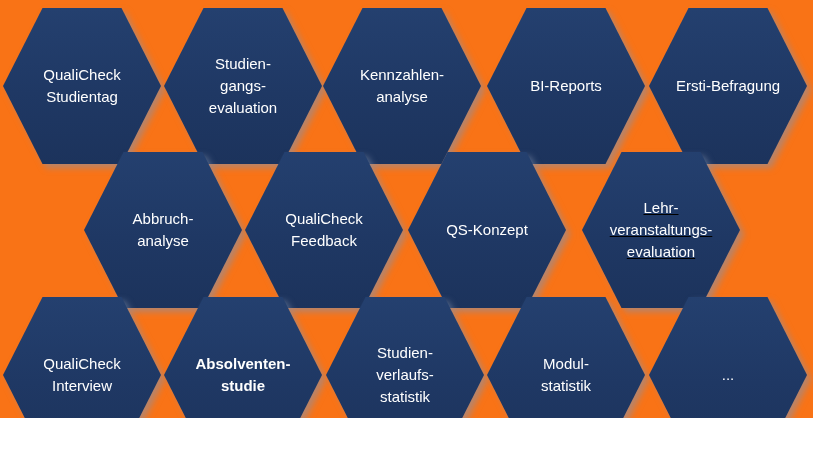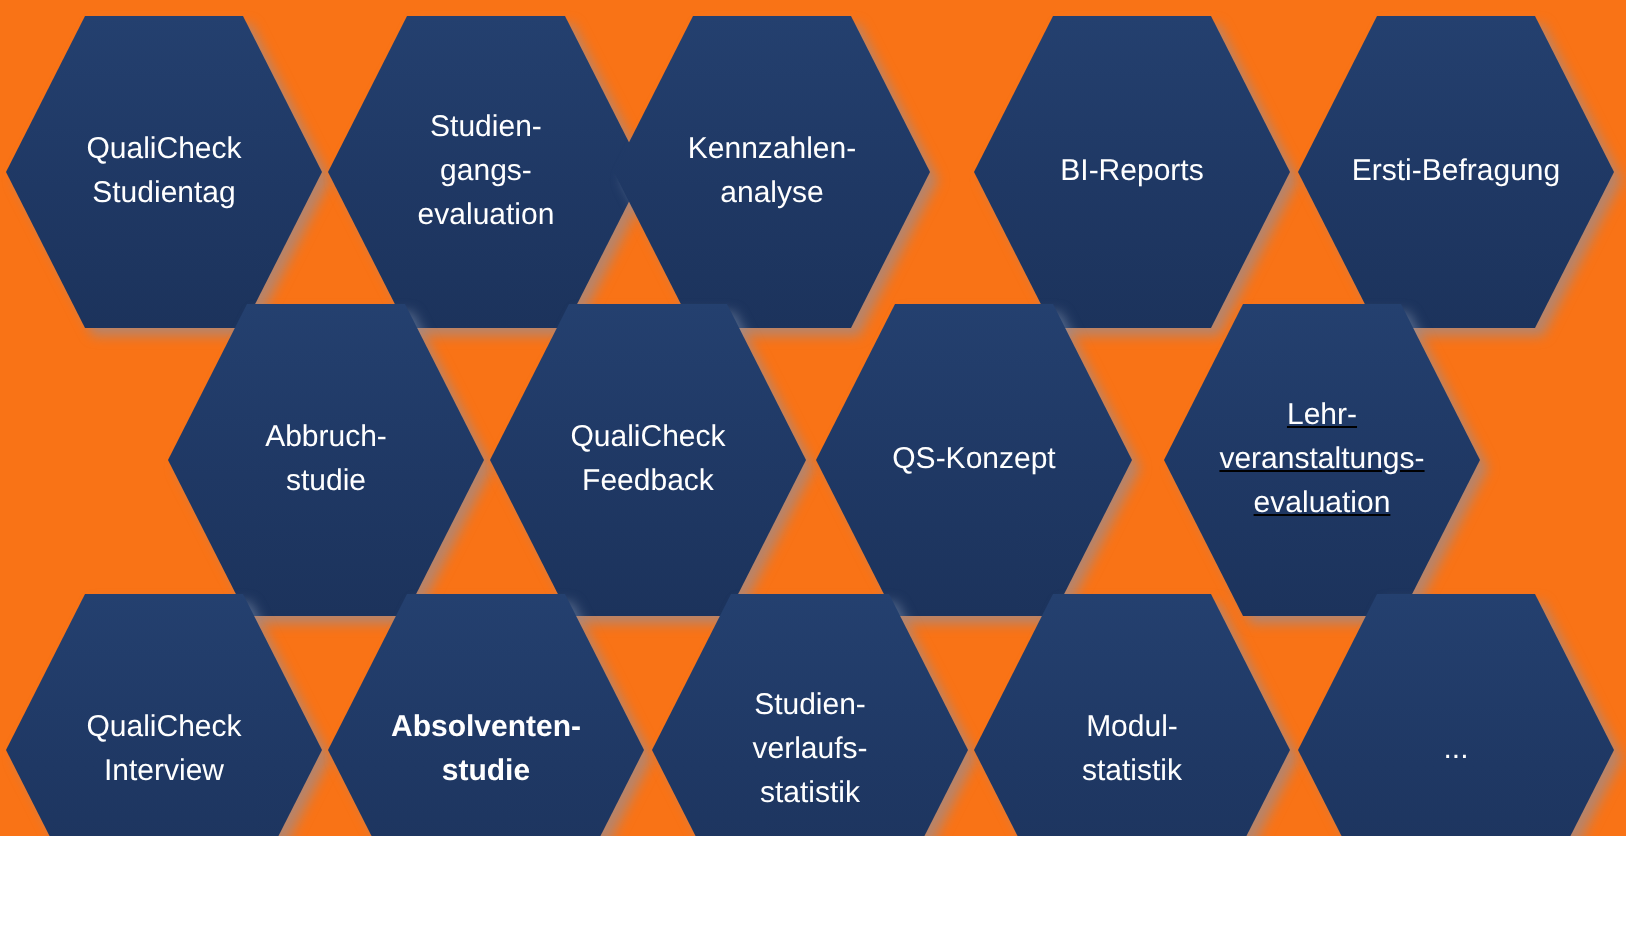--- a/index.html
+++ b/index.html
@@ -34,21 +34,21 @@
     color: #ffffff;
     font-size: 15px;
     line-height: 1.45;
     text-align: center;
     white-space: pre-line;
     padding: 0 16px;
   }
   
   .r1c1 { left: 3px;   top: 8px; }
   .r1c2 { left: 164px; top: 8px; }
-  .r1c3 { left: 307px; top: 8px; }
+  .r1c3 { left: 323px; top: 8px; }
   .r1c4 { left: 487px; top: 8px; }
   .r1c5 { left: 649px; top: 8px; }
   
   .r2c1 { left: 84px;  top: 152px; }
   .r2c2 { left: 245px; top: 152px; }
   .r2c3 { left: 408px; top: 152px; }
   .r2c4 { left: 582px; top: 152px; text-decoration: underline; }
   
   .r3c1 { left: 3px;   top: 297px; }
   .r3c2 { left: 164px; top: 297px; font-weight: bold; }
@@ -87,21 +87,21 @@
   </div>
   <div class="hex-wrap r1c5">
     <div class="hex">
       <span class="hex-label">Ersti-Befragung</span>
     </div>
   </div>
 
   <div class="hex-wrap r2c1">
     <div class="hex">
       <span class="hex-label">Abbruch-
-studie</span>
+analyse</span>
     </div>
   </div>
   <div class="hex-wrap r2c2">
     <div class="hex">
       <span class="hex-label">QualiCheck
 Feedback</span>
     </div>
   </div>
   <div class="hex-wrap r2c3">
     <div class="hex">

